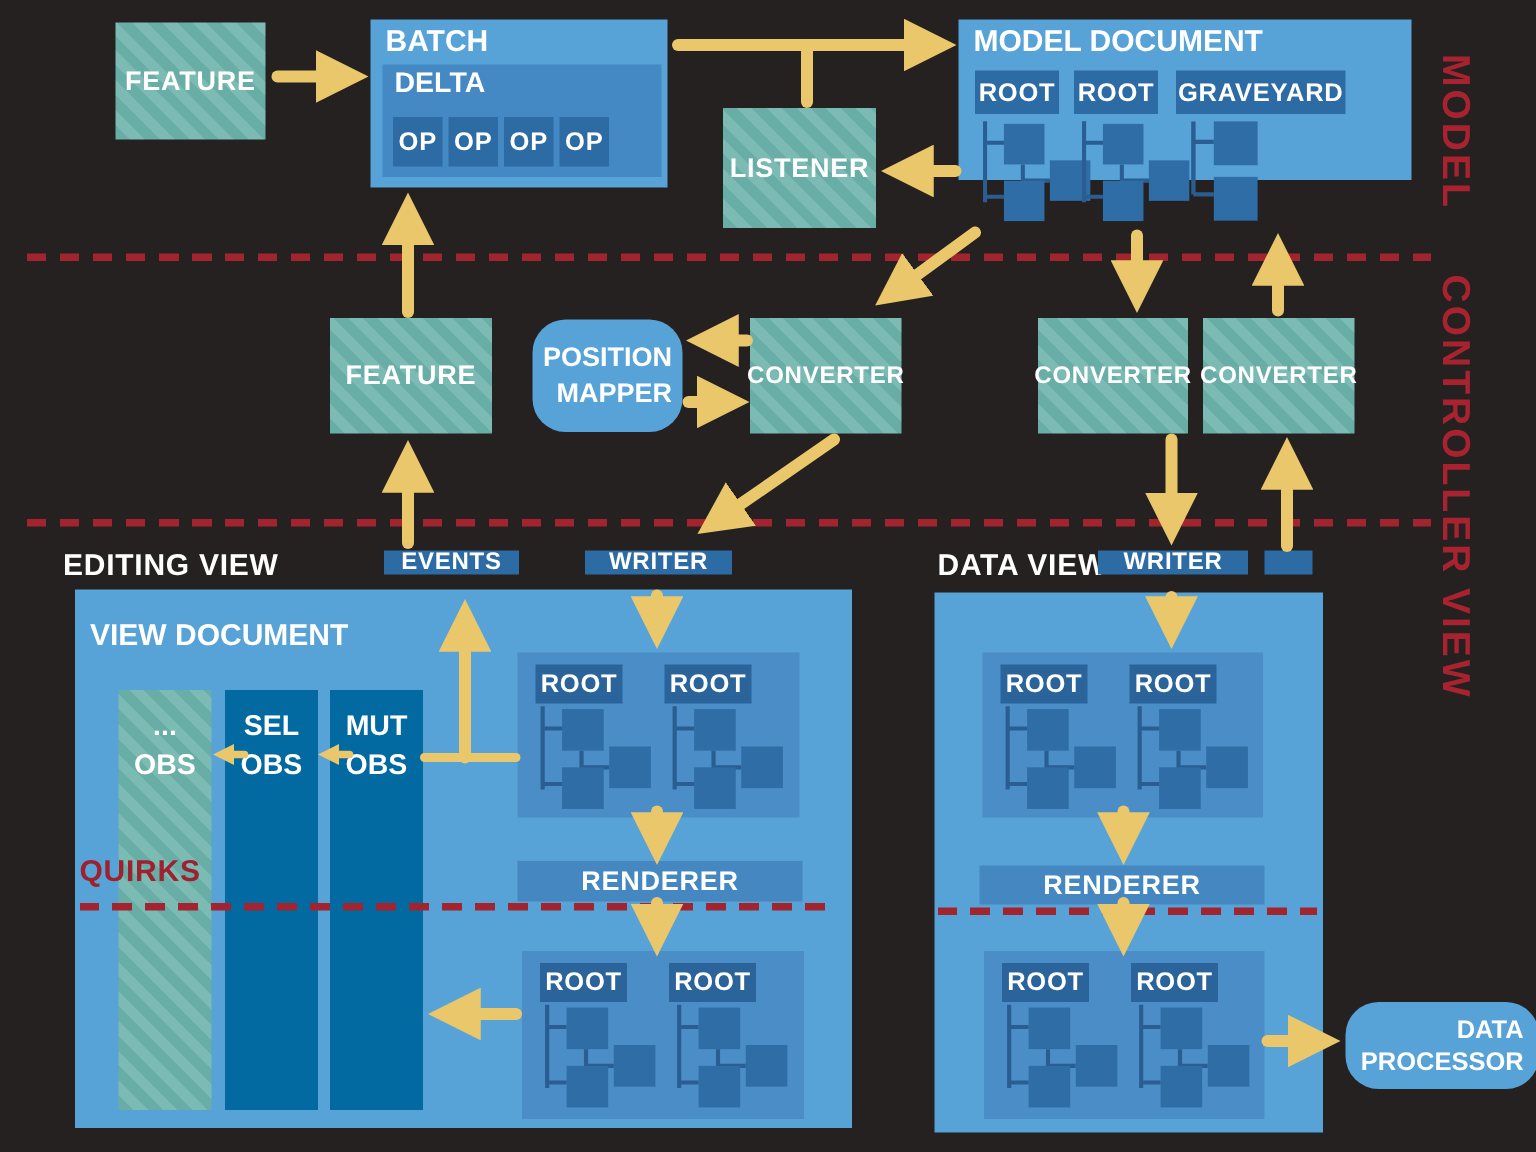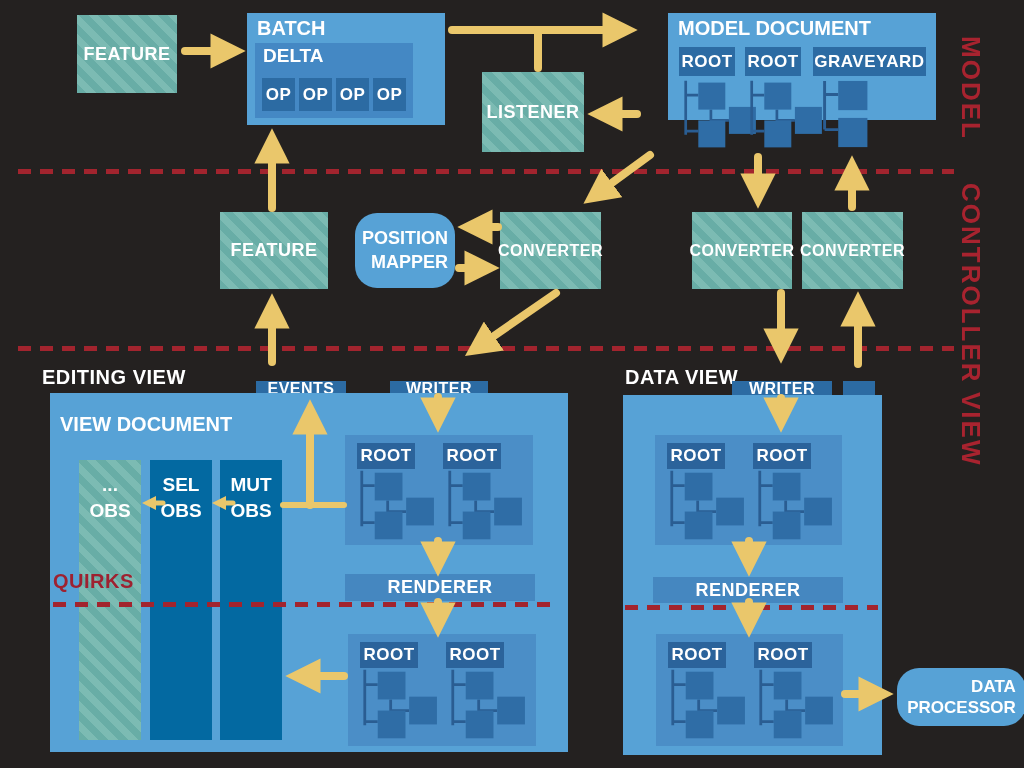--- a/index.html
+++ b/index.html
@@ -6,21 +6,21 @@
   #stage{position:relative;width:1024px;height:768px;background:#242120;overflow:hidden;
          font-family:"Liberation Sans",sans-serif;font-weight:700;color:#fff;}
   .abs{position:absolute;}
   .box-blue{position:absolute;background:#57a2d6;}
   .box-teal{position:absolute;background:repeating-linear-gradient(45deg,#68ada6 0 7px,#7cbbb3 7px 14px);
             display:flex;align-items:center;justify-content:center;font-size:18px;letter-spacing:.5px;}
   .center{display:flex;align-items:center;justify-content:center;text-align:right;border-radius:22px;}
   .chip{position:absolute;background:#2c6ba3;display:flex;align-items:center;justify-content:center;
         font-size:17px;letter-spacing:.5px;}
   .tab{position:absolute;background:#2c6ba3;display:flex;align-items:center;justify-content:center;
-       font-size:16px;height:16px;letter-spacing:.5px;margin-top:14px;}
+       font-size:16px;height:16px;letter-spacing:.5px;}
   .sec-title{position:absolute;font-size:20px;letter-spacing:.5px;white-space:nowrap;}
   .tree-container{position:absolute;background:#4b8ec7;}
   .tree-container .chip{background:#2b639b;}
   .col{position:absolute;background:#0369a1;display:flex;justify-content:center;
        padding-top:12px;font-size:19px;line-height:1.35;text-align:center;white-space:pre-line;}
   .col.striped{background:repeating-linear-gradient(45deg,#68ada6 0 7px,#7cbbb3 7px 14px);}
   .dash{position:absolute;height:5px;background:repeating-linear-gradient(90deg,#a2242e 0 13px,transparent 13px 22px);}
   .vlabel{position:absolute;writing-mode:vertical-rl;color:#a8232f;font-size:26px;letter-spacing:2px;white-space:nowrap;}
   .renderer{position:absolute;background:#4587c0;display:flex;align-items:center;justify-content:center;
             font-size:18px;letter-spacing:.5px;}
@@ -49,34 +49,34 @@
       </g>
     </defs>
   </svg>
 
   <div class="box-teal" style="left:77px;top:15px;width:100px;height:78px;">
     <span>FEATURE</span>
   </div>
 
   <div class="box-blue" style="left:247px;top:13px;width:198px;height:112px;text-decoration:underline;">
     <div class="abs" style="left:10px;top:4px;font-size:20px;">BATCH</div>
-    <div class="abs" style="left:8px;top:30px;width:158px;height:75px;background:#4488c4;">
+    <div class="abs" style="left:8px;top:30px;width:186px;height:75px;background:#4488c4;">
       <div class="abs" style="left:8px;top:2px;font-size:19px;">DELTA</div>
       <div class="chip" style="left:7px;top:35px;width:33px;height:33px;">OP</div>
       <div class="chip" style="left:44px;top:35px;width:33px;height:33px;">OP</div>
       <div class="chip" style="left:81px;top:35px;width:33px;height:33px;">OP</div>
       <div class="chip" style="left:118px;top:35px;width:33px;height:33px;">OP</div>
     </div>
   </div>
 
   <div class="box-teal" style="left:482px;top:72px;width:102px;height:80px;">
     <span>LISTENER</span>
   </div>
 
-  <div class="box-blue" style="left:668px;top:13px;width:268px;height:107px;">
+  <div class="box-blue" style="left:639px;top:13px;width:268px;height:107px;padding-left:34px;">
     <div class="abs" style="left:10px;top:4px;font-size:20px;">MODEL DOCUMENT</div>
     <div class="chip" style="left:11px;top:34px;width:56px;height:29px;">ROOT</div>
     <div class="chip" style="left:77px;top:34px;width:56px;height:29px;">ROOT</div>
     <div class="chip" style="left:145px;top:34px;width:113px;height:29px;">GRAVEYARD</div>
     <svg class="tree-svg" style="left:6px;top:66px;" width="90" height="72" viewBox="0 0 90 80">
         <use href="#tree3"></use>
       </svg>
     <svg class="tree-svg" style="left:72px;top:66px;" width="90" height="72" viewBox="0 0 90 80">
         <use href="#tree3"></use>
       </svg>

